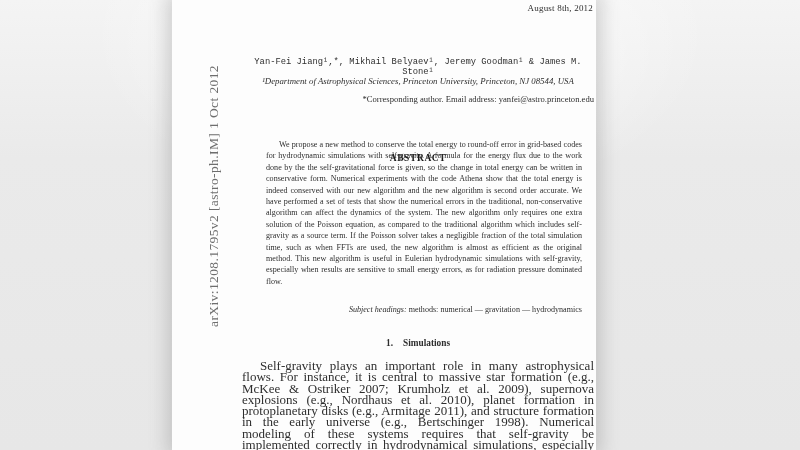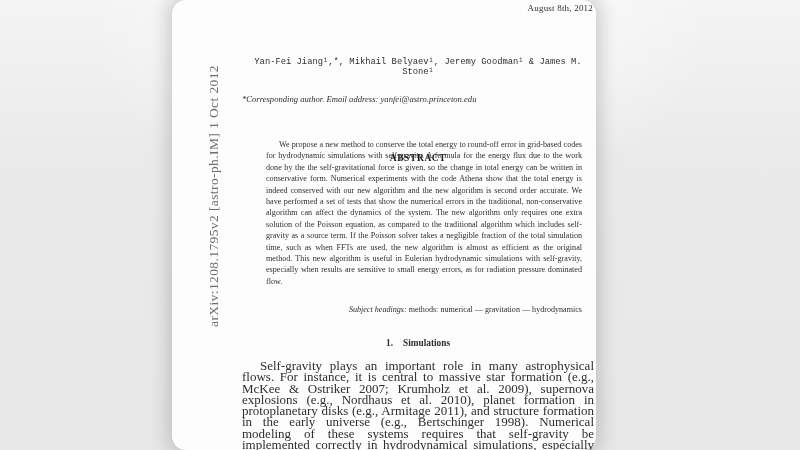--- a/index.html
+++ b/index.html
@@ -13,21 +13,20 @@
     position: absolute; left: 0; top: 0; width: 800px; height: 450px;
     background:
       radial-gradient(ellipse 430px 250px at 400px 30px, rgba(255,255,255,0.95), rgba(255,255,255,0) 72%),
       linear-gradient(180deg, #f4f4f4 0%, #eaeaea 35%, #e7e7e7 100%);
   }
   .page {
     position: absolute; left: 172px; top: 0;
     width: 424px; height: 450px;
     background: #fdfdfd;
     box-shadow: 0 0 16px 6px rgba(110,110,110,0.28);
-    border-radius: 14px;
   }
   .page * { color: #2e2e2e; }
   .date {
     position: absolute; top: 3px; right: 3px;
     font-size: 9px; letter-spacing: 0.2px;
   }
   .title {
     position: absolute; top: 22px; left: 70px; right: 2px;
     text-align: center; font-weight: bold; font-size: 9.5px;
     line-height: 13px; color: #171717;
@@ -35,21 +34,21 @@
   .authors {
     position: absolute; top: 57px; left: 70px; right: 2px;
     text-align: center; font-size: 8.8px; font-family: Liberation Mono, monospace;
   }
   .affiliation {
     position: absolute; top: 76px; left: 70px; right: 2px;
     text-align: center; font-size: 8.8px; font-style: italic;
   }
   .corresponding {
     position: absolute; top: 94px; left: 70px; right: 2px;
-    text-align: left; font-size: 8.6px; font-style: italic;
+    text-align: right; font-size: 8.6px; 
   }
   .abstract-heading {
     position: absolute; top: 116px; left: 70px; right: 2px;
     text-align: center; font-weight: bold; font-size: 9.5px;
     letter-spacing: 0.6px; color: #171717; margin-top: 37px;
   }
   .abstract {
     position: absolute; top: 139px; left: 94px; width: 316px;
     font-size: 8.1px; line-height: 11.4px;
     text-align: justify; text-indent: 13px;
@@ -81,20 +80,21 @@
   }
 </style>
 </head>
 <body>
 
 <div class="backdrop"></div>
 
 <div class="page">
   <div class="date">August 8th, 2012</div>
   <div class="authors">Yan-Fei Jiang¹,*, Mikhail Belyaev¹, Jeremy Goodman¹ &amp; James M. Stone¹</div>
+  <div class="affiliation">¹Department of Astrophysical Sciences, Princeton University, Princeton, NJ 08544, USA</div>
   <div class="corresponding">*Corresponding author. Email address: yanfei@astro.princeton.edu</div>
   <div class="abstract-heading">ABSTRACT</div>
   <div class="abstract">We propose a new method to conserve the total energy to round-off error in grid-based codes for hydrodynamic simulations with self-gravity. A formula for the energy flux due to the work done by the the self-gravitational force is given, so the change in total energy can be written in conservative form. Numerical experiments with the code Athena show that the total energy is indeed conserved with our new algorithm and the new algorithm is second order accurate. We have performed a set of tests that show the numerical errors in the traditional, non-conservative algorithm can affect the dynamics of the system. The new algorithm only requires one extra solution of the Poisson equation, as compared to the traditional algorithm which includes self-gravity as a source term. If the Poisson solver takes a negligible fraction of the total simulation time, such as when FFTs are used, the new algorithm is almost as efficient as the original method. This new algorithm is useful in Eulerian hydrodynamic simulations with self-gravity, especially when results are sensitive to small energy errors, as for radiation pressure dominated flow.</div>
   <div class="subject"><span class="label">Subject headings:</span><span> methods: numerical — gravitation — hydrodynamics</span></div>
   <div class="section-heading"><span class="num">1.</span><span>Simulations</span></div>
   <div class="intro">Self-gravity plays an important role in many astrophysical flows. For instance, it is central to massive star formation (e.g., McKee &amp; Ostriker 2007; Krumholz et al. 2009), supernova explosions (e.g., Nordhaus et al. 2010), planet formation in protoplanetary disks (e.g., Armitage 2011), and structure formation in the early universe (e.g., Bertschinger 1998). Numerical modeling of these systems requires that self-gravity be implemented correctly in hydrodynamical simulations, especially in problems for which energy balance is important. For example, the fate of a collapsing cloud depends on the total energy which is the sum of the potential, internal, and kinetic energies. For some systems, e.g. those having a relativistic equation of state with adiabatic gamma, γ ≈ 4/3,</div>
 </div>
 
 <div class="arxiv-stamp">arXiv:1208.1795v2  [astro-ph.IM]  1 Oct 2012</div>
 

